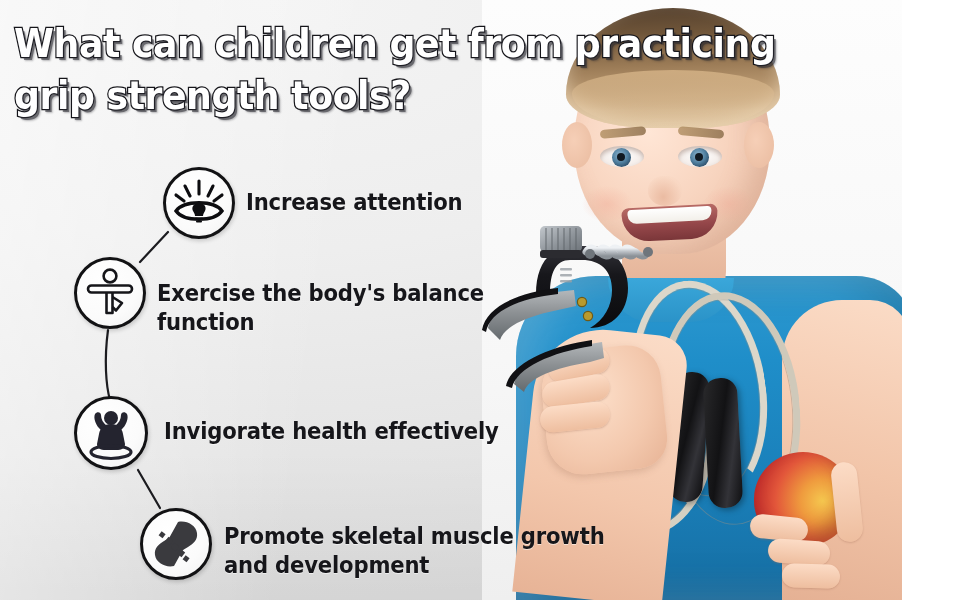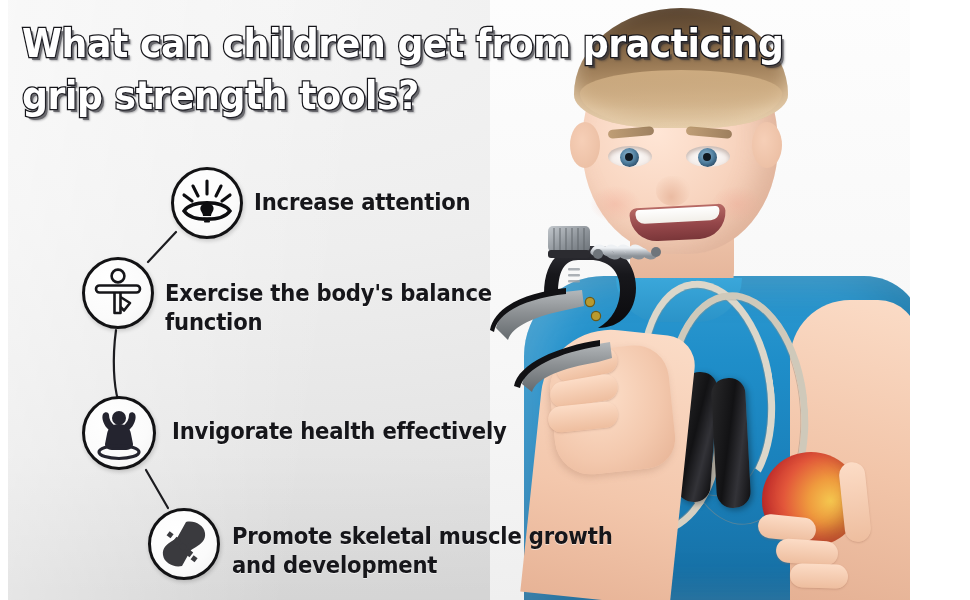--- a/index.html
+++ b/index.html
@@ -7,21 +7,20 @@
     padding: 0;
     background: #ffffff;
   }
   #poster {
     position: relative;
     width: 902px;
     height: 600px;
     overflow: hidden;
     font-family: "Liberation Sans", sans-serif;
     background: radial-gradient(ellipse 120% 100% at 30% 0%, #f4f4f4 0%, #eeeeee 42%, #e6e6e6 72%, #dedede 100%);
-    margin-left: 8px;
   }
 
   
   .bg-vignette {
     position: absolute;
     inset: 0;
     background:
       linear-gradient(100deg, rgba(255,255,255,0.55) 0%, rgba(255,255,255,0.0) 38%),
       linear-gradient(0deg, rgba(0,0,0,0.045) 0%, rgba(0,0,0,0.0) 25%);
     pointer-events: none;

